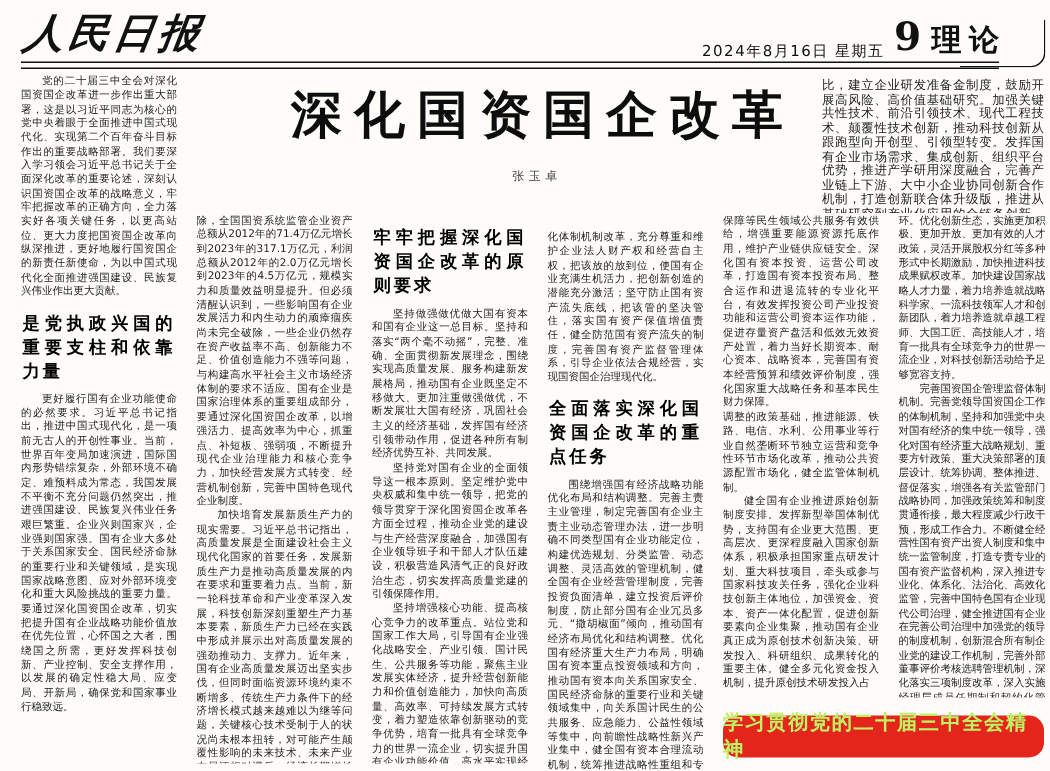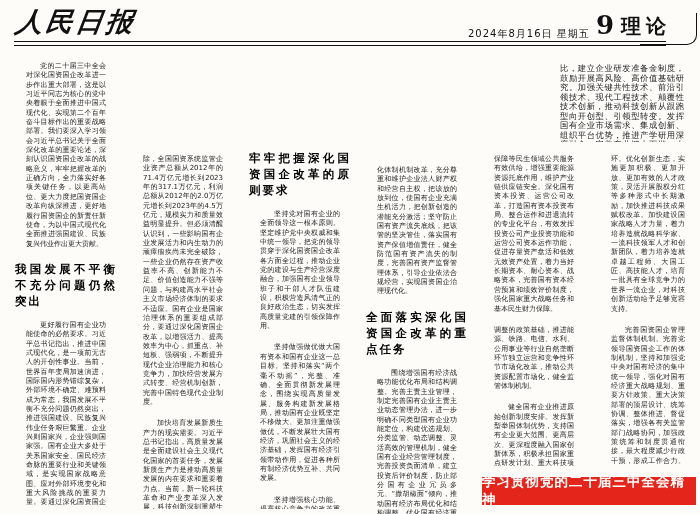--- a/index.html
+++ b/index.html
@@ -21,21 +21,21 @@
         letter-spacing:5px;color:#111;}
   
   .headline{position:absolute;left:186px;top:54px;width:344px;text-align:center;
         font-size:34px;font-weight:900;letter-spacing:8px;text-indent:8px;
         white-space:nowrap;color:#0d0d0d;}
   .author{position:absolute;left:186px;top:112px;width:344px;text-align:center;
         font-size:8px;letter-spacing:3px;color:#444;}
   
   .col{position:absolute;overflow:hidden;text-align:justify;font-size:7px;
         line-height:9.35px;color:#1c1c1c;}
-  .col p{margin:12px;text-indent:2em;}
+  .col p{margin:0;text-indent:2em;}
   .col p.cont{text-indent:0;}
   .subhead{font-weight:bold;font-size:11.5px;line-height:16px;letter-spacing:2px;
         margin:7px 1px;text-align:justify;color:#000;text-indent:0;}
   .c1{left:14px;top:50px;width:104px;height:458px;}
   .c2{left:131px;top:143px;width:104px;height:366px;}
   .c3{left:248px;top:143px;width:104px;height:366px;}
   .c4{left:365px;top:154px;width:104px;height:366px;}
   .c5{left:482px;top:143px;width:104px;height:326px;}
   .c6{left:599px;top:143px;width:98px;height:322px;}
   .tr-block{left:548px;top:52px;width:148px;height:90px;font-size:8.3px;line-height:9.5px;}
@@ -52,37 +52,39 @@
   <div class="logo">人民日报</div>
   <div class="date-line">
     <span>2024年8月16日</span>
     <span>星期五</span>
   </div>
   <div class="page-num">9</div>
   <div class="section-name">理论</div>
   <div class="rule-double"></div>
   <div class="corner-bracket"></div>
 
+  <div class="headline">深化国资国企改革</div>
+  <div class="author">张玉卓</div>
 
   <div class="col c1">
     <p>党的二十届三中全会对深化国资国企改革进一步作出重大部署，这是以习近平同志为核心的党中央着眼于全面推进中国式现代化、实现第二个百年奋斗目标作出的重要战略部署。我们要深入学习领会习近平总书记关于全面深化改革的重要论述，深刻认识国资国企改革的战略意义，牢牢把握改革的正确方向，全力落实好各项关键任务，以更高站位、更大力度把国资国企改革向纵深推进，更好地履行国资国企的新责任新使命，为以中国式现代化全面推进强国建设、民族复兴伟业作出更大贡献。</p>
-    <div class="subhead">我国发展不平衡不充分问题仍然突出</div>
+    <div class="subhead">是党执政兴国的重要支柱和依靠力量</div>
     <p>更好履行国有企业功能使命的必然要求。习近平总书记指出，推进中国式现代化，是一项前无古人的开创性事业。当前，世界百年变局加速演进，国际国内形势错综复杂，外部环境不确定、难预料成为常态，我国发展不平衡不充分问题仍然突出，推进强国建设、民族复兴伟业任务艰巨繁重。企业兴则国家兴，企业强则国家强。国有企业大多处于关系国家安全、国民经济命脉的重要行业和关键领域，是实现国家战略意图、应对外部环境变化和重大风险挑战的重要力量。要通过深化国资国企改革，切实把提升国有企业战略功能价值放在优先位置，心怀国之大者，围绕国之所需，更好发挥科技创新、产业控制、安全支撑作用，以发展的确定性稳大局、应变局、开新局，确保党和国家事业行稳致远。</p>
 
   </div>
 
   <div class="col c2">
     <p class="cont">除，全国国资系统监管企业资产总额从2012年的71.4万亿元增长到2023年的317.1万亿元，利润总额从2012年的2.0万亿元增长到2023年的4.5万亿元，规模实力和质量效益明显提升。但必须清醒认识到，一些影响国有企业发展活力和内生动力的顽瘴痼疾尚未完全破除，一些企业仍然存在资产收益率不高、创新能力不足、价值创造能力不强等问题，与构建高水平社会主义市场经济体制的要求不适应。国有企业是国家治理体系的重要组成部分，要通过深化国资国企改革，以增强活力、提高效率为中心，抓重点、补短板、强弱项，不断提升现代企业治理能力和核心竞争力，加快经营发展方式转变、经营机制创新，完善中国特色现代企业制度。</p>
     <p>加快培育发展新质生产力的现实需要。习近平总书记指出，高质量发展是全面建设社会主义现代化国家的首要任务，发展新质生产力是推动高质量发展的内在要求和重要着力点。当前，新一轮科技革命和产业变革深入发展，科技创新深刻重塑生产力基本要素，新质生产力已经在实践中形成并展示出对高质量发展的强劲推动力、支撑力。近年来，国有企业高质量发展迈出坚实步伐，但同时面临资源环境约束不断增多、传统生产力条件下的经济增长模式越来越难以为继等问题，关键核心技术受制于人的状况尚未根本扭转，对可能产生颠覆性影响的未来技术、未来产业布局还相对滞后，经济长期增长越来越依赖于全要素生产率提升，企业高质量发展无疑要靠创新驱动。要通过深化国资国企改革，着力打通束缚新质生产力发展的堵点卡点，不断强化创新策源，加快推动科技创新基础上的产业创新，改造提升传统产业，培育壮大新兴产业，布局建设未来产业，开辟新领域新赛道，塑造新动能新优势，为现代化产业体系建设提供有力支撑。</p>
   </div>
 
   <div class="col c3">
     <div class="subhead">牢牢把握深化国资国企改革的原则要求</div>
+    <p>坚持做强做优做大国有资本和国有企业这一总目标。坚持和落实“两个毫不动摇”，完整、准确、全面贯彻新发展理念，围绕实现高质量发展、服务构建新发展格局，推动国有企业既坚定不移做大、更加注重做强做优，不断发展壮大国有经济，巩固社会主义的经济基础，发挥国有经济引领带动作用，促进各种所有制经济优势互补、共同发展。</p>
     <p>坚持党对国有企业的全面领导这一根本原则。坚定维护党中央权威和集中统一领导，把党的领导贯穿于深化国资国企改革各方面全过程，推动企业党的建设与生产经营深度融合，加强国有企业领导班子和干部人才队伍建设，积极营造风清气正的良好政治生态，切实发挥高质量党建的引领保障作用。</p>
-    <p>坚持做强做优做大国有资本和国有企业这一总目标。坚持和落实“两个毫不动摇”，完整、准确、全面贯彻新发展理念，围绕实现高质量发展、服务构建新发展格局，推动国有企业既坚定不移做大、更加注重做强做优，不断发展壮大国有经济，巩固社会主义的经济基础，发挥国有经济引领带动作用，促进各种所有制经济优势互补、共同发展。</p>
     <p>坚持增强核心功能、提高核心竞争力的改革重点。站位党和国家工作大局，引导国有企业强化战略安全、产业引领、国计民生、公共服务等功能，聚焦主业发展实体经济，提升经营创新能力和价值创造能力，加快向高质量、高效率、可持续发展方式转变，着力塑造依靠创新驱动的竞争优势，培育一批具有全球竞争力的世界一流企业，切实提升国有企业功能价值，高水平实现经济属性、政治属性、社会属性的有机统一。</p>
 
   </div>
 
   <div class="col c4">
     <p class="cont">化体制机制改革，充分尊重和维护企业法人财产权和经营自主权，把该放的放到位，使国有企业充满生机活力，把创新创造的潜能充分激活；坚守防止国有资产流失底线，把该管的坚决管住，落实国有资产保值增值责任，健全防范国有资产流失的制度，完善国有资产监督管理体系，引导企业依法合规经营，实现国资国企治理现代化。</p>
     <div class="subhead">全面落实深化国资国企改革的重点任务</div>
     <p>围绕增强国有经济战略功能优化布局和结构调整。完善主责主业管理，制定完善国有企业主责主业动态管理办法，进一步明确不同类型国有企业功能定位，构建优选规划、分类监管、动态调整、灵活高效的管理机制，健全国有企业经营管理制度，完善投资负面清单，建立投资后评价制度，防止部分国有企业冗员多元、“撒胡椒面”倾向，推动国有经济布局优化和结构调整。优化国有经济重大生产力布局，明确国有资本重点投资领域和方向，推动国有资本向关系国家安全、国民经济命脉的重要行业和关键领域集中，向关系国计民生的公共服务、应急能力、公益性领域等集中，向前瞻性战略性新兴产业集中，健全国有资本合理流动机制，统筹推进战略性重组和专业化整合，加快调整存量结构，优化增量投向，加强在关键核心技术攻关和前瞻性战略性产业领域的投入布局，增加医疗卫生、健康养老、防灾减灾、应急</p>
   </div>
 
@@ -94,15 +96,15 @@
 
   <div class="col tr-block">
     <p class="cont">比，建立企业研发准备金制度，鼓励开展高风险、高价值基础研究。加强关键共性技术、前沿引领技术、现代工程技术、颠覆性技术创新，推动科技创新从跟跑型向开创型、引领型转变。发挥国有企业市场需求、集成创新、组织平台优势，推进产学研用深度融合，完善产业链上下游、大中小企业协同创新合作机制，打造创新联合体升级版，推进从基础研究到产业化应用的全链条创新，促进科技创新与产业发展的良性循</p>
   </div>
 
   <div class="col c6">
     <p class="cont">环。优化创新生态，实施更加积极、更加开放、更加有效的人才政策，灵活开展股权分红等多种形式中长期激励，加快推进科技成果赋权改革。加快建设国家战略人才力量，着力培养造就战略科学家、一流科技领军人才和创新团队，着力培养造就卓越工程师、大国工匠、高技能人才，培育一批具有全球竞争力的世界一流企业，对科技创新活动给予足够宽容支持。</p>
     <p>完善国资国企管理监督体制机制。完善党领导国资国企工作的体制机制，坚持和加强党中央对国有经济的集中统一领导，强化对国有经济重大战略规划、重要方针政策、重大决策部署的顶层设计、统筹协调、整体推进、督促落实，增强各有关监管部门战略协同，加强政策统筹和制度贯通衔接，最大程度减少行政干预，形成工作合力。不断健全经营性国有资产出资人制度和集中统一监管制度，打造专责专业的国有资产监督机构，深入推进专业化、体系化、法治化、高效化监管，完善中国特色国有企业现代公司治理，健全推进国有企业在完善公司治理中加强党的领导的制度机制，创新混合所有制企业党的建设工作机制，完善外部董事评价考核选聘管理机制，深化落实三项制度改革，深入实施经理层成员任期制和契约化管理，推动国有企业建立健全市场化经营机制，健全更加精准规范高效的收入分配机制，深化国有企业工资决定机制改革，合理确定并严格规范国有企业各级负责人薪酬、津贴补贴等，以党内监督为主导，促进出资人监督和纪检监察监督、巡视监督、审计监督、社会监督等各类监督主体贯通协同，健全国有资产监督问责机制，不断提升监督效能，坚决防止国有资产流失。</p>
   </div>
 
-  <div class="banner" id="series-banner" style="background: rgb(227, 37, 27); color: #ffffff;">学习贯彻党的二十届三中全会精神</div>
+  <div class="banner" id="series-banner" style="background: rgb(227, 37, 27); color: #bef264; border-radius: 10px;">学习贯彻党的二十届三中全会精神</div>
 
 </div>
 
 </body></html>

